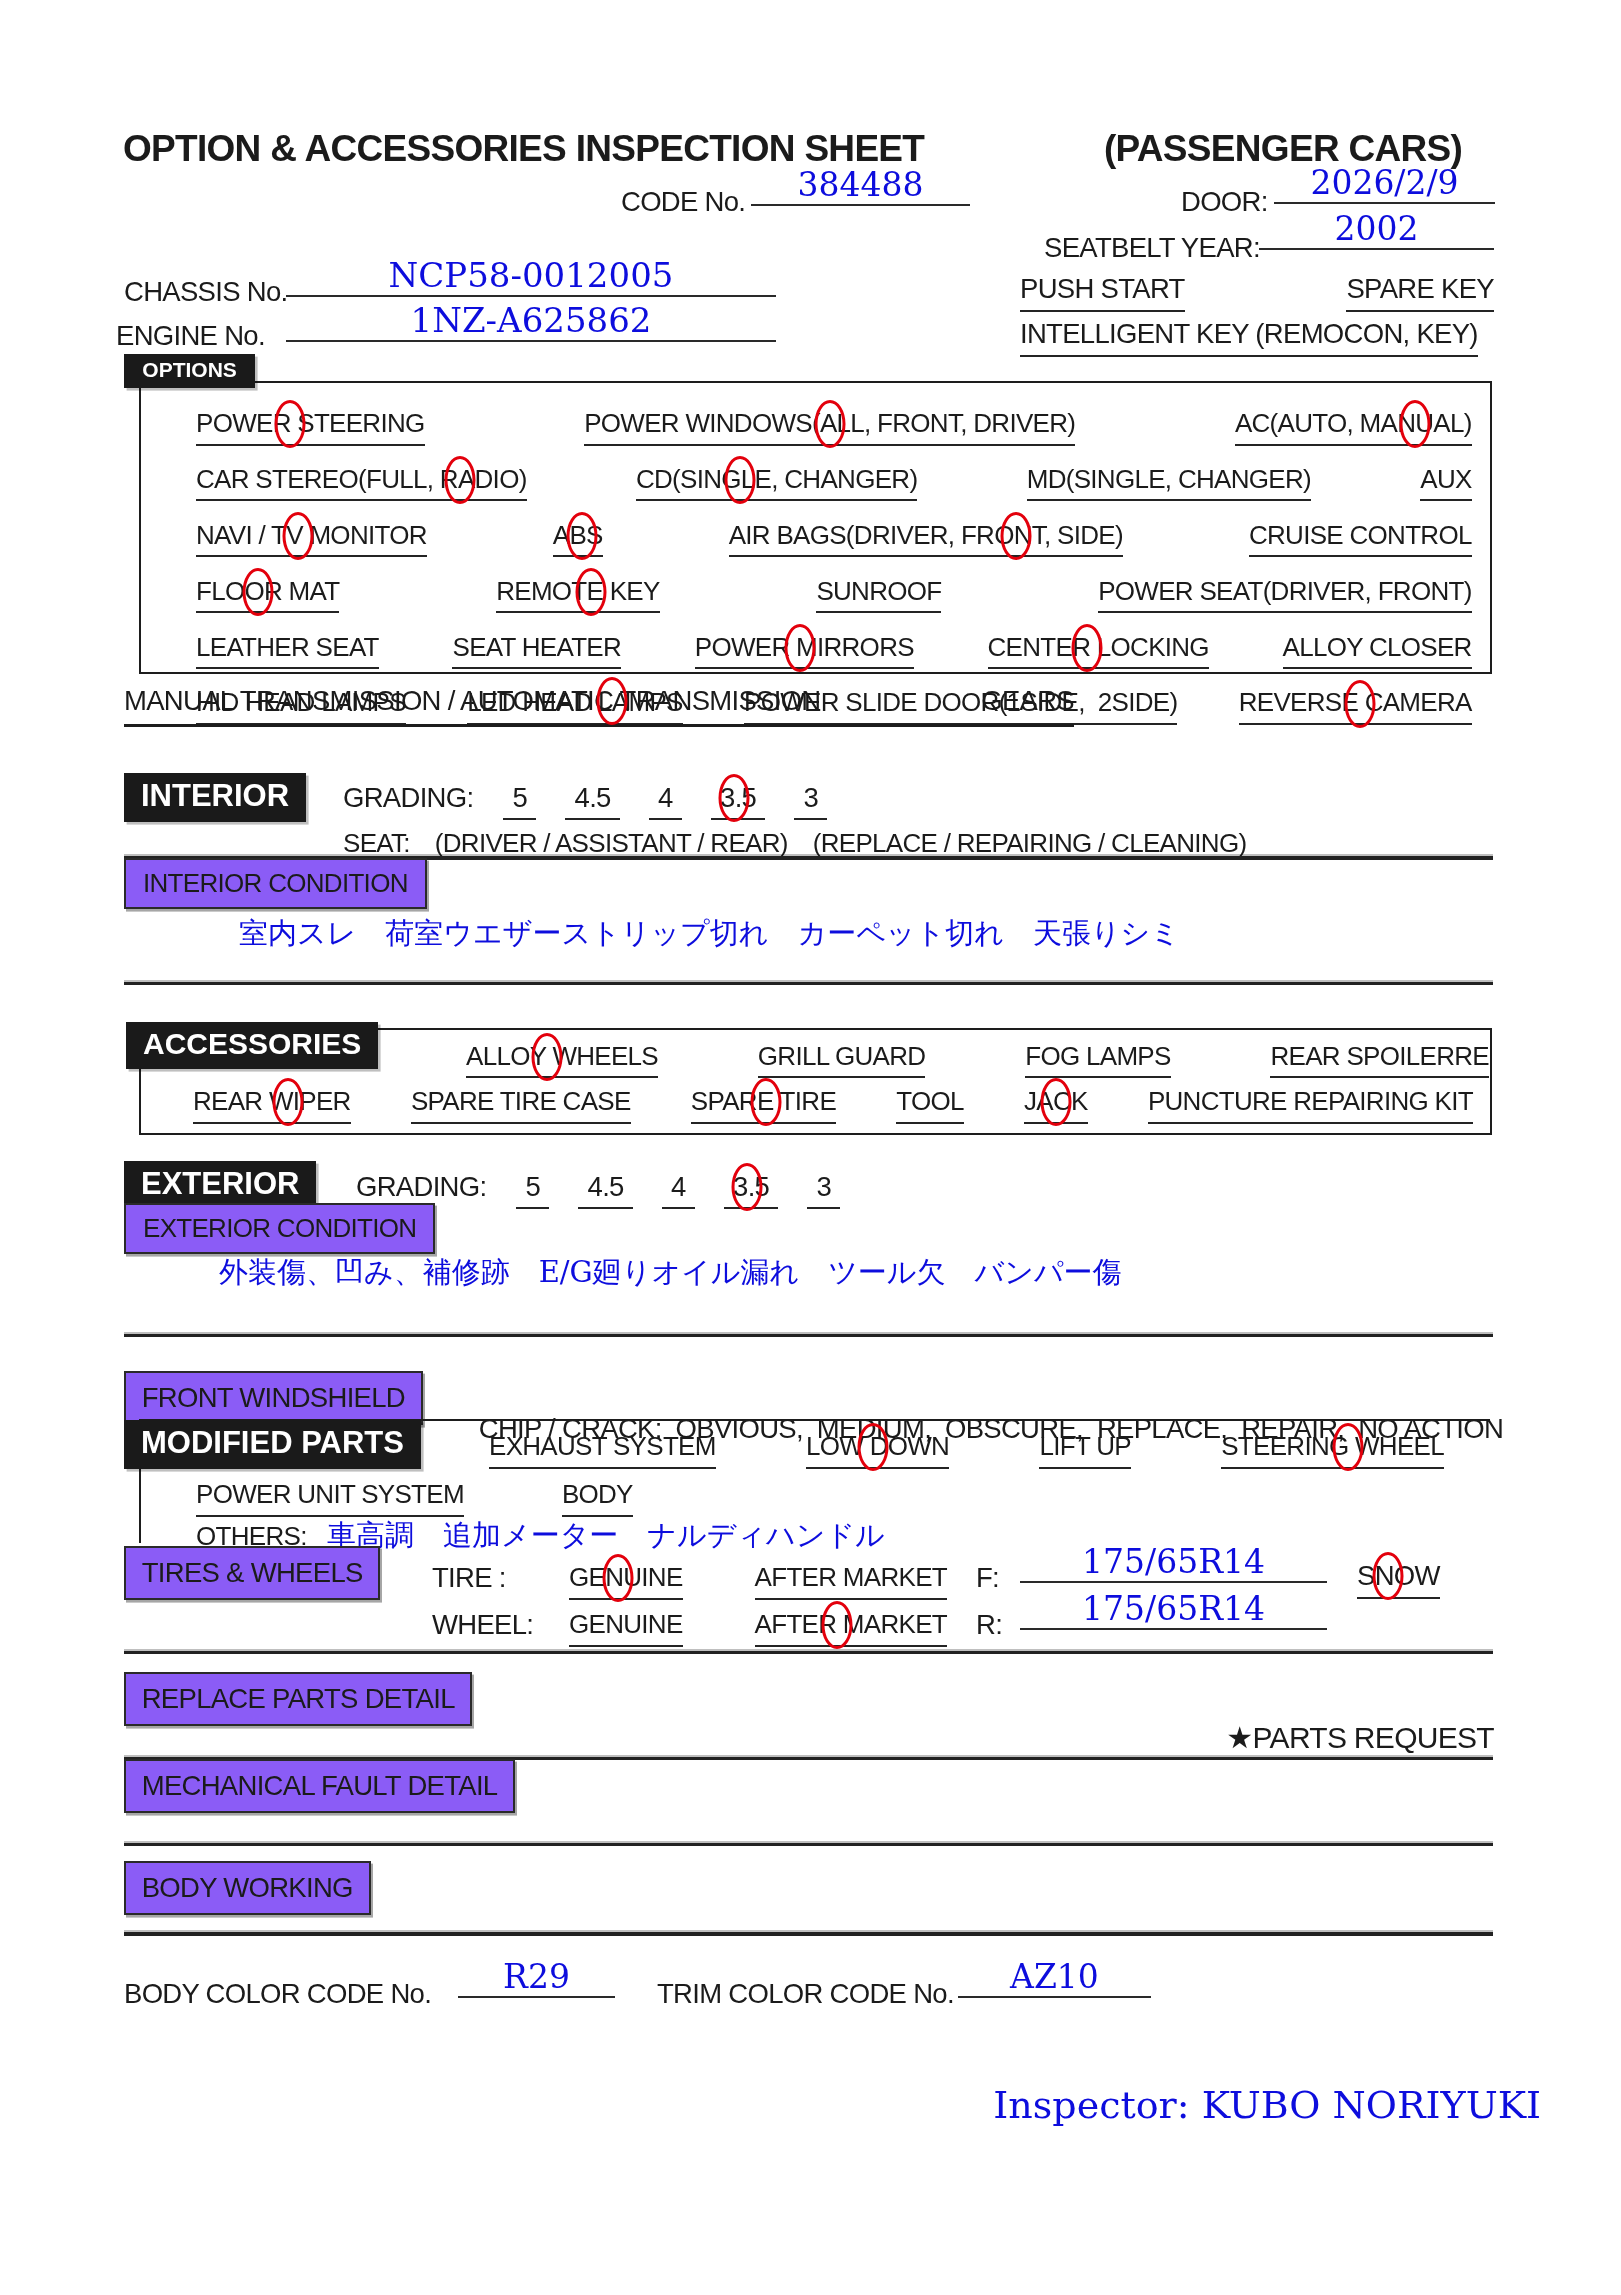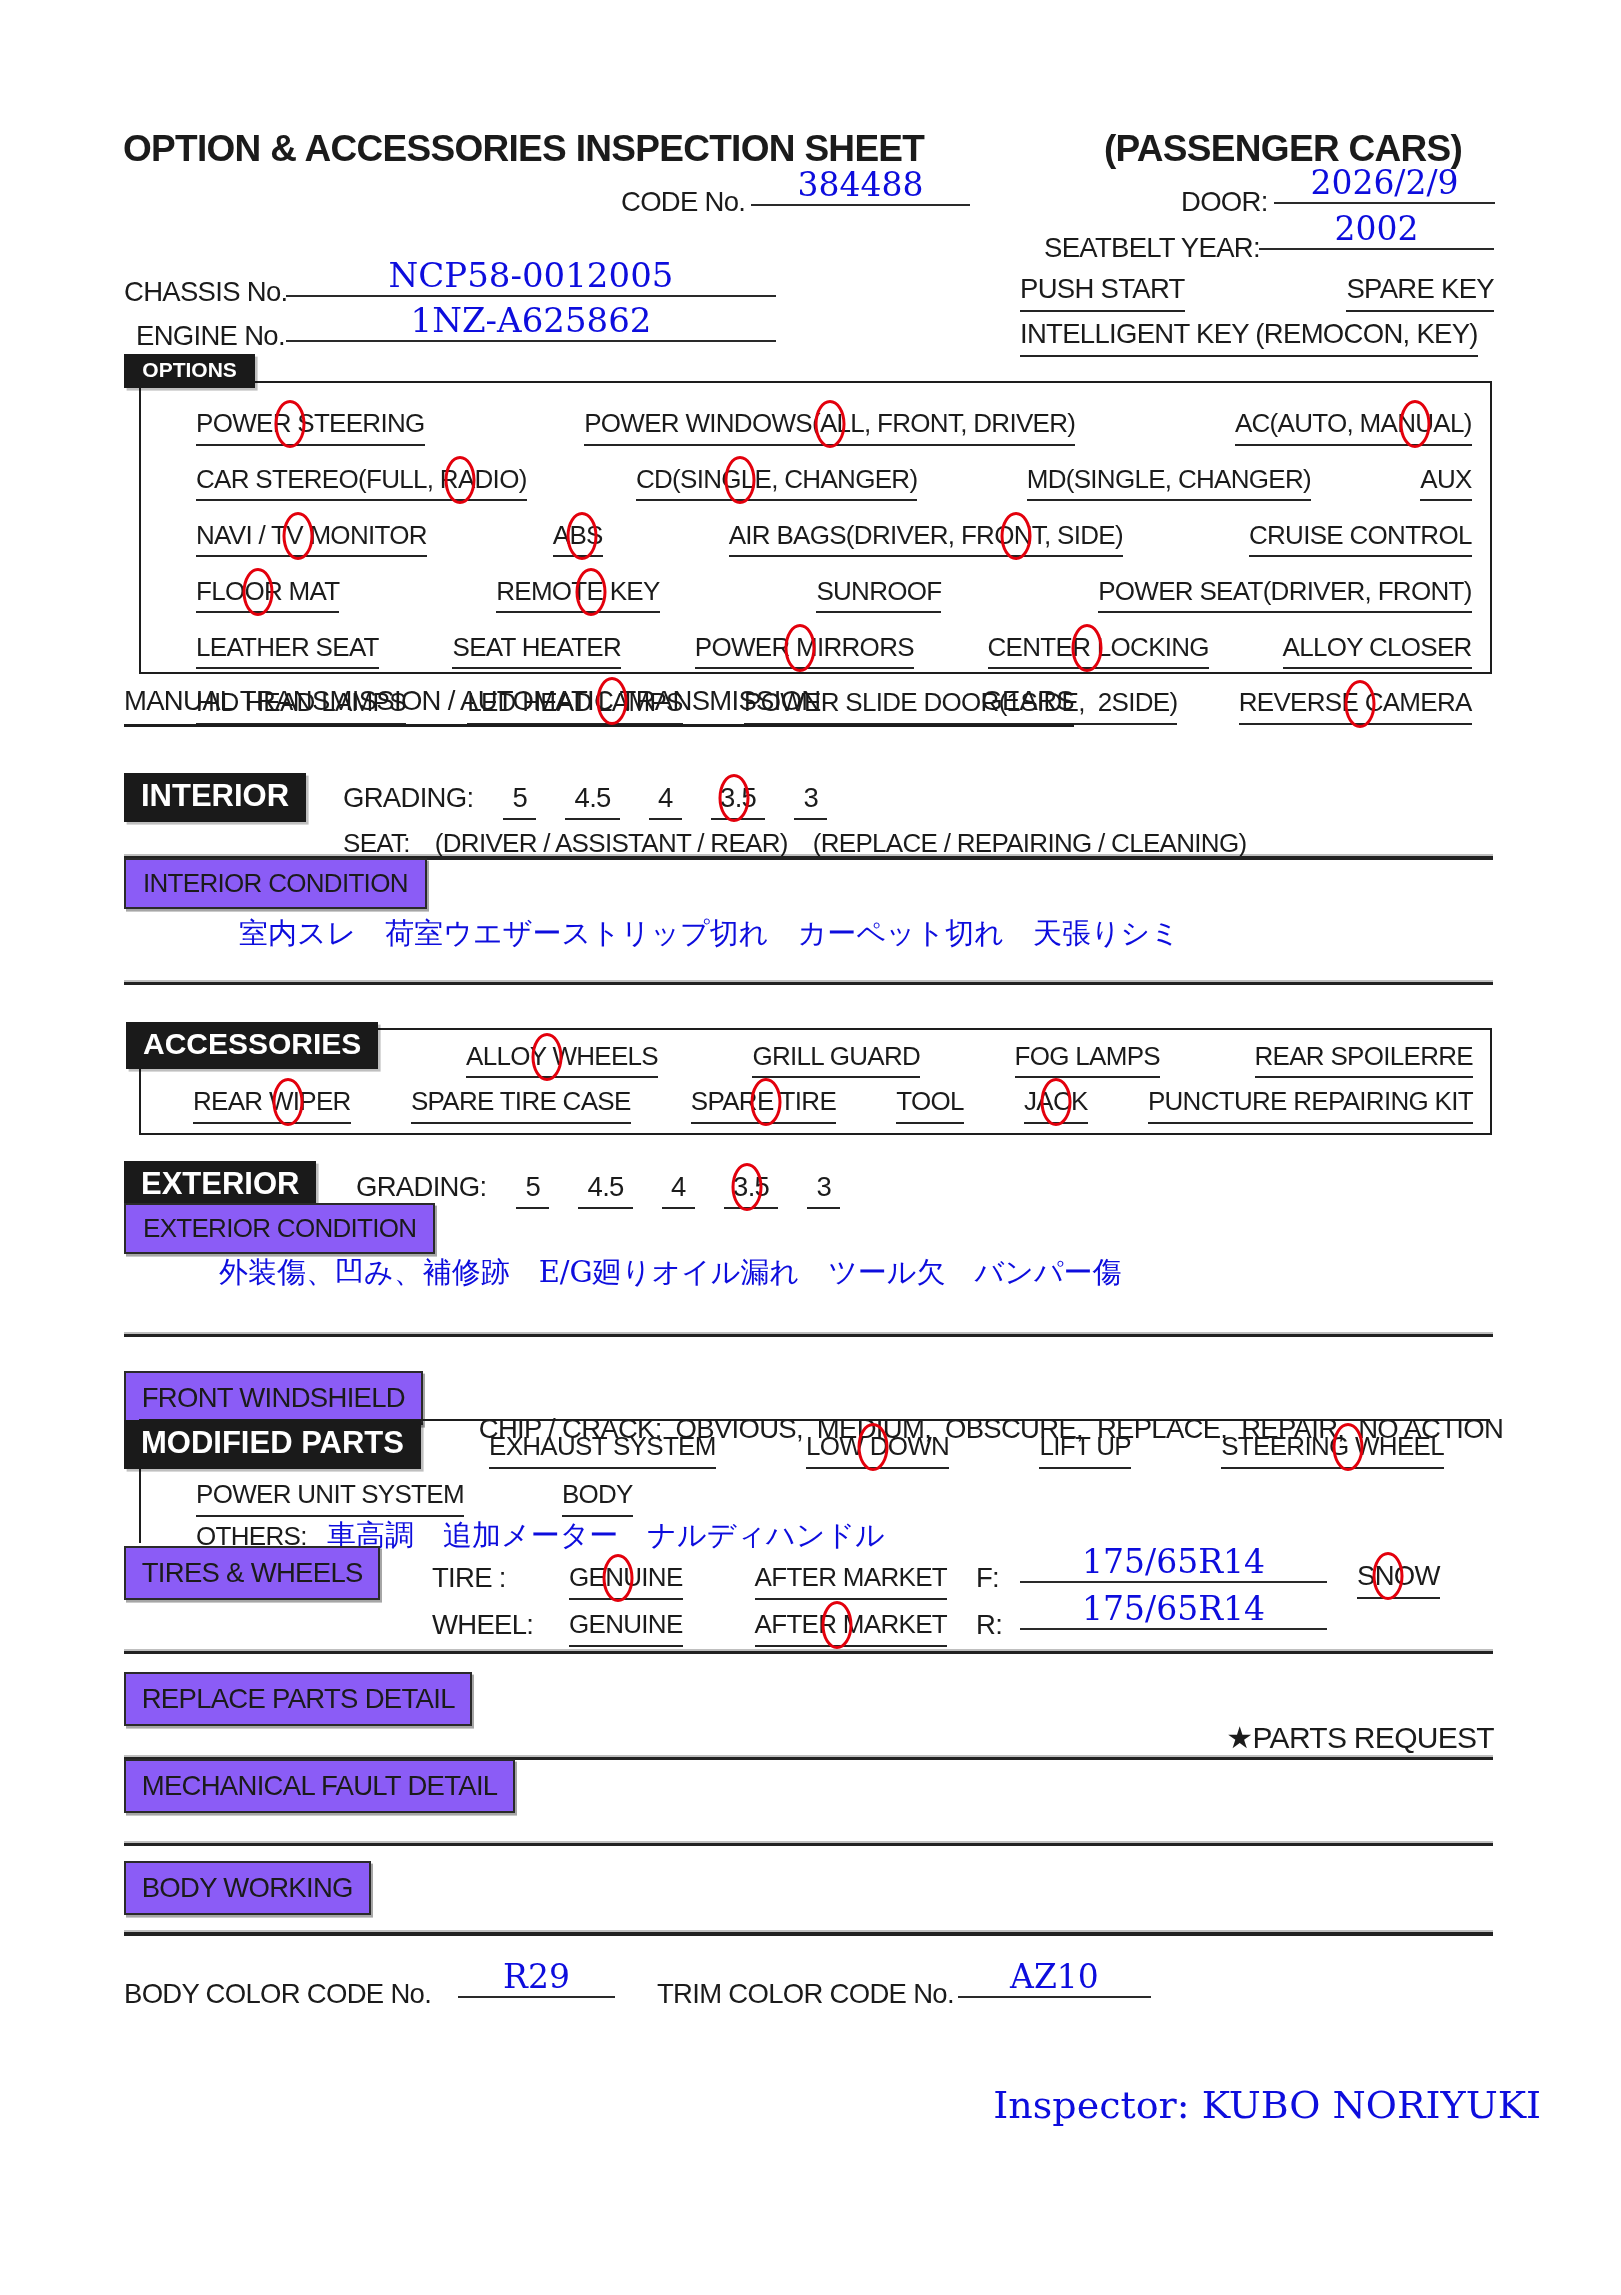--- a/index.html
+++ b/index.html
@@ -41,21 +41,21 @@
   <div class="abs vbox blue" style="left:1274px;top:163px;width:221px;font-size:33px;">2026/2/9</div>
 
   <div class="abs fs42" style="left:1044px;top:232px;">SEATBELT YEAR:</div>
   <div class="abs vbox blue" style="left:1259px;top:209px;width:235px;font-size:33px;">2002</div>
 
   <div class="abs fs42" style="left:124px;top:276px;">CHASSIS No.</div>
   <div class="abs vbox blue" style="left:286px;top:255px;width:490px;font-size:34px;">NCP58-0012005</div>
   <div class="abs u fs42" style="left:1020px;top:273px;">PUSH START</div>
   <div class="abs u fs42" style="right:128px;top:273px;">SPARE KEY</div>
 
-  <div class="abs fs42" style="left:136px;top:320px;">ENGINE No.</div>
+  <div class="abs fs42" style="left:116px;top:320px;">ENGINE No.</div>
   <div class="abs vbox blue" style="left:286px;top:300px;width:490px;font-size:34px;">1NZ-A625862</div>
   <div class="abs u fs42" style="left:1020px;top:318px;">INTELLIGENT KEY (REMOCON, KEY)</div>
 
   
   <div class="abs" style="left:139px;top:381px;width:1349px;height:289px;border:2.6px solid #1d1d1d;">
     <div style="padding:25px 18.3px 0 55px;">
       <div class="row optrow">
 
       <span class="u mk"><span class="lbl">POWER STEERING</span><span class="circle" style="left: 41%;"></span></span>
           <span class="u mk"><span class="lbl">POWER WINDOWS(ALL, FRONT, DRIVER)</span><span class="circle" style="left: 50%;"></span></span>
@@ -125,21 +125,21 @@
     <span class="lbl">(DRIVER / ASSISTANT / REAR)</span>
     <span class="lbl">(REPLACE / REPAIRING / CLEANING)</span>
   </div>
   <div class="abs rule" style="left:124px;top:856px;width:1369px;height:3.9px;"></div>
   <div class="abs wbox fs40" style="left:124px;top:858px;padding:7.8px 17px;">INTERIOR CONDITION</div>
   <div class="abs blue" style="left:239px;top:914px;font-size:29px;white-space:pre;">室内スレ　荷室ウエザーストリップ切れ　カーペット切れ　天張りシミ</div>
   <div class="abs rule" style="left:124px;top:982px;width:1369px;height:2.6px;"></div>
 
   
   <div class="abs" style="left:139px;top:1028px;width:1349px;height:103px;border:2.6px solid #1d1d1d;">
-    <div class="row optrow abs" style="left:325px;right:17px;top:10.5px;align-items:flex-end;">
+    <div class="row optrow abs" style="left:325px;right:1px;top:10.5px;align-items:flex-end;">
 
     <span class="u mk"><span class="lbl">ALLOY WHEELS</span><span class="circle" style="left: 42%;"></span></span>
         <span class="u mk"><span class="lbl">GRILL GUARD</span></span>
         <span class="u mk"><span class="lbl">FOG LAMPS</span></span>
         <span class="u mk"><span class="lbl">REAR SPOILERRE</span></span>
       </div>
     <div class="row optrow abs" style="left:52px;right:17px;top:56px;">
 
     <span class="u mk"><span class="lbl">REAR WIPER</span><span class="circle" style="left: 60%;"></span></span>
         <span class="u mk"><span class="lbl">SPARE TIRE CASE</span></span>

